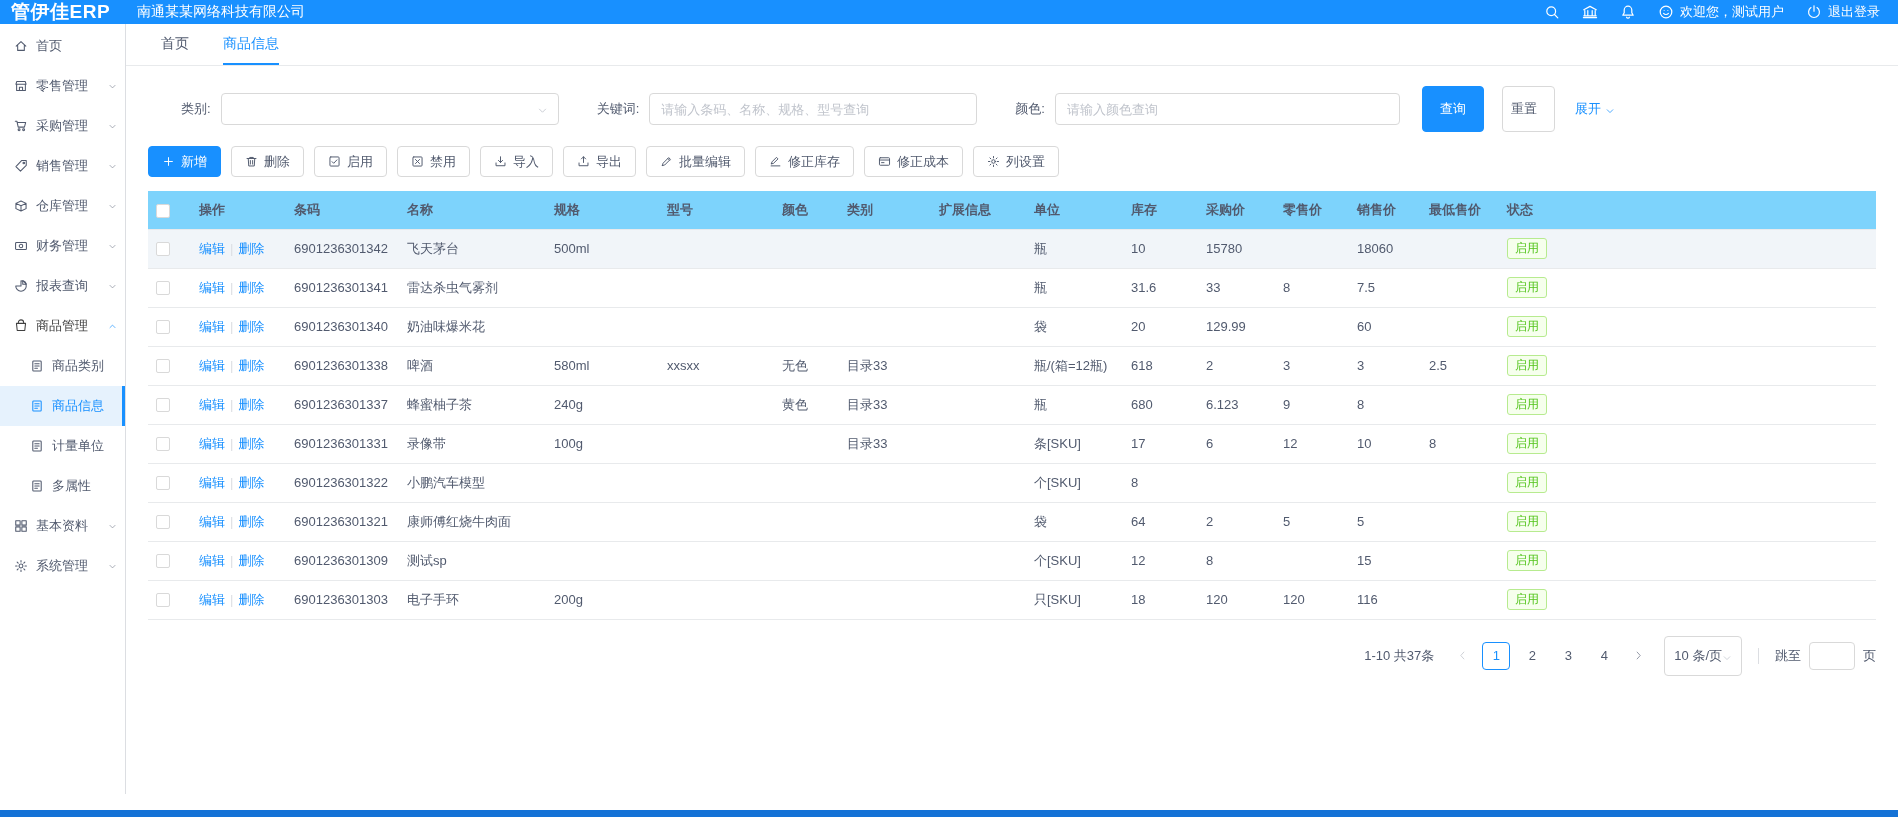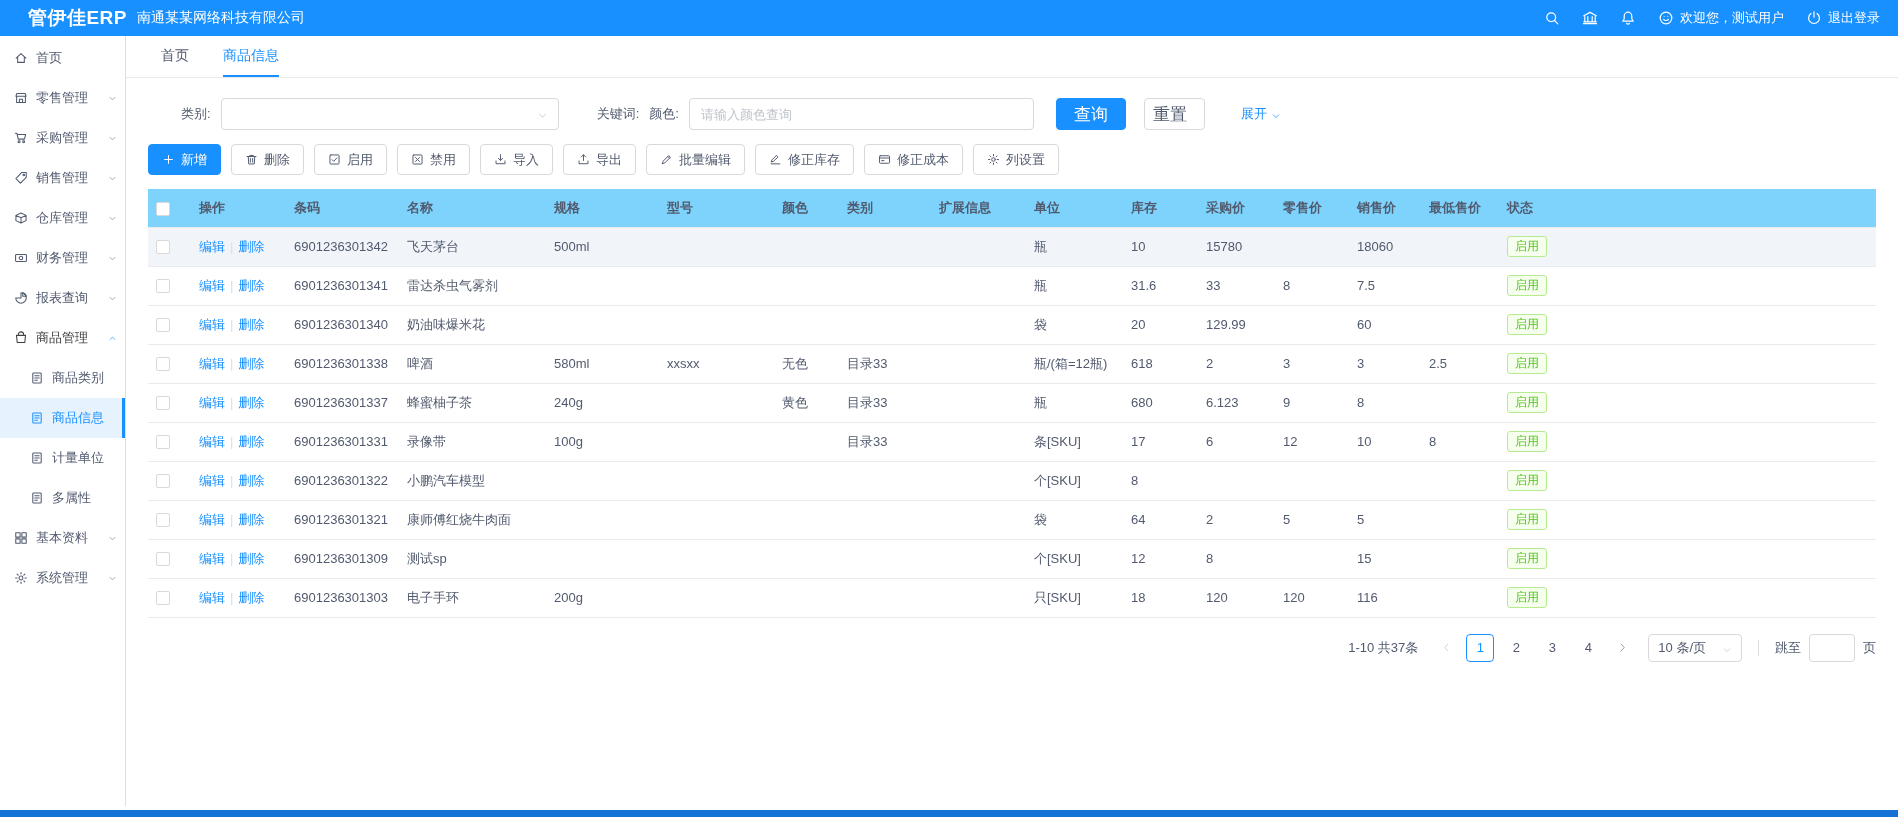--- a/index.html
+++ b/index.html
@@ -1,20 +1,20 @@
 <!DOCTYPE html>
 <html><head>
 <meta charset="utf-8">
 <style>
   * { box-sizing: border-box; margin: 0; padding: 0; }
   html, body { width: 1898px; height: 817px; overflow: hidden; }
   body { font-family: "Liberation Sans", sans-serif; font-size: 13px; color: #515a6e; background: #fff; position: relative; }
 
   
-  .header { height: 36px; background: #1890ff; color: #fff; display: flex; align-items: center; text-align: right; }
+  .header { height: 24px; background: #1890ff; color: #fff; display: flex; align-items: center; }
   .logo { width: 127px; padding-left: 11px; font-size: 19px; font-weight: bold; letter-spacing: .5px; white-space: nowrap; }
   .company { font-size: 14px; font-weight: 500; padding-left: 10px; }
   .header-right { margin-left: auto; display: flex; align-items: center; gap: 22px; padding-right: 18px; }
   .hicon { display: inline-flex; width: 16px; height: 16px; cursor: pointer; }
   .hitem { display: flex; align-items: center; gap: 6px; cursor: pointer; font-size: 13px; }
   .icon { display: inline-flex; width: 14px; height: 14px; flex: none; }
   .icon svg, .hicon svg { width: 100%; height: 100%; }
 
   
   .body-row { display: flex; height: 770px; }
@@ -38,24 +38,24 @@
 
   
   .filterbar { display: flex; align-items: center; margin: 20px 22px 0 55px; }
   .flabel { margin-right: 10px; white-space: nowrap; }
   .select { width: 338px; height: 32px; border: 1px solid #d9d9d9; border-radius: 4px; background: #fff; display: flex; align-items: center; justify-content: flex-end; padding: 0 10px; cursor: pointer; margin-right: 38px; }
   .select .chev { width: 11px; height: 11px; color: #c0c4cc; }
   .finput { height: 32px; border: 1px solid #d9d9d9; border-radius: 4px; padding: 0 11px; font-size: 13px; color: #515a6e; outline: none; font-family: inherit; }
   .finput::placeholder { color: #c0c4cc; }
   .kw { width: 328px; margin-right: 38px; }
   .clr { width: 345px; margin-right: 22px; }
-  .btn { height: 32px; padding: 0 17px; border-radius: 4px; border: 1px solid #d9d9d9; background: #fff; color: #515a6e; font-size: 17px; cursor: pointer; font-family: inherit; }
+  .btn { height: 46px; padding: 0 17px; border-radius: 4px; border: 1px solid #d9d9d9; background: #fff; color: #515a6e; font-size: 13px; cursor: pointer; font-family: inherit; }
   .btn.primary { background: #1890ff; border-color: #1890ff; color: #fff; }
   .btn + .btn { margin-left: 18px; padding-left: 8px; }
-  .expand { margin-left: 36px; color: #1890ff; display: flex; align-items: center; gap: 4px; cursor: pointer; text-decoration: none; }
+  .expand { margin-left: 20px; color: #1890ff; display: flex; align-items: center; gap: 4px; cursor: pointer; text-decoration: none; }
   .expand .chev { width: 10px; height: 10px; }
 
   
   .toolbar { display: flex; align-items: center; gap: 10px; margin: 14px 22px 0 22px; }
   .tbtn { height: 31px; padding: 8px 13px; border-radius: 4px; border: 1px solid #d9d9d9; background: #fff; color: #515a6e; font-size: 13px; display: flex; align-items: center; gap: 6px; cursor: pointer; font-family: inherit; }
   .tbtn .icon { width: 13px; height: 13px; }
   .tbtn.primary { background: #1890ff; border-color: #1890ff; color: #fff; }
 
   
   .table-wrap { margin: 14px 22px 0 22px; }
@@ -69,21 +69,21 @@
   .badge { display: inline-block; padding: 1px 7px; font-size: 12px; color: #52c41a; background: #f6ffed; border: 1px solid #b7eb8f; border-radius: 3px; line-height: 17px; }
 
   
   .pagination { display: flex; align-items: center; justify-content: flex-end; gap: 8px; margin: 16px 22px 0 0; color: #515a6e; }
   .pg-summary { margin-right: 8px; }
   .pg-arrow { width: 24px; height: 28px; display: flex; align-items: center; justify-content: center; cursor: pointer; color: #808695; }
   .pg-arrow.prev { color: #c5c8ce; }
   .pg-arrow svg { width: 11px; height: 11px; }
   .page { min-width: 28px; height: 28px; line-height: 26px; text-align: center; cursor: pointer; border: 1px solid transparent; border-radius: 4px; }
   .page.active { border-color: #1890ff; color: #1890ff; background: #fff; }
-  .size-select { height: 28px; border: 1px solid #d9d9d9; border-radius: 4px; background: #fff; display: flex; align-items: center; gap: 16px; padding: 0 9px; cursor: pointer; margin-left: 6px; }
+  .size-select { height: 40px; border: 1px solid #d9d9d9; border-radius: 4px; background: #fff; display: flex; align-items: center; gap: 0; padding: 0 9px; cursor: pointer; margin-left: 6px; }
   .size-select .chev { width: 10px; height: 10px; color: #c0c4cc; }
   .pg-div { width: 1px; height: 16px; background: #dcdee2; margin: 0 8px; }
   .jump-input { width: 46px; height: 28px; border: 1px solid #d9d9d9; border-radius: 4px; outline: none; padding: 0 6px; font-family: inherit; }
 
   .bottom-strip { position: absolute; left: 0; right: 0; bottom: 0; height: 7px; background: #1472d6; }
 </style>
 </head>
 <body>
 
 <div class="header">
@@ -312,20 +312,21 @@
     </div>
 
     <div class="filterbar">
       <span class="flabel">类别:</span>
       <div class="select">
         <span class="chev"><svg viewBox="0 0 16 16" fill="none" stroke="currentColor" stroke-width="1.2" stroke-linecap="round" stroke-linejoin="round">
               <path d="M3.5 6L8 10.5 12.5 6"></path>
             </svg></span>
       </div>
       <span class="flabel">关键词:</span>
+      <input class="finput kw" placeholder="请输入条码、名称、规格、型号查询" style="">
       <span class="flabel">颜色:</span>
       <input class="finput clr" placeholder="请输入颜色查询" style="">
       <button class="btn primary">查询</button>
       <button class="btn">重置</button>
       <a class="expand">
         <span>展开</span>
         <span class="chev"><svg viewBox="0 0 16 16" fill="none" stroke="currentColor" stroke-width="1.2" stroke-linecap="round" stroke-linejoin="round">
               <path d="M3.5 6L8 10.5 12.5 6"></path>
             </svg></span>
       </a>

